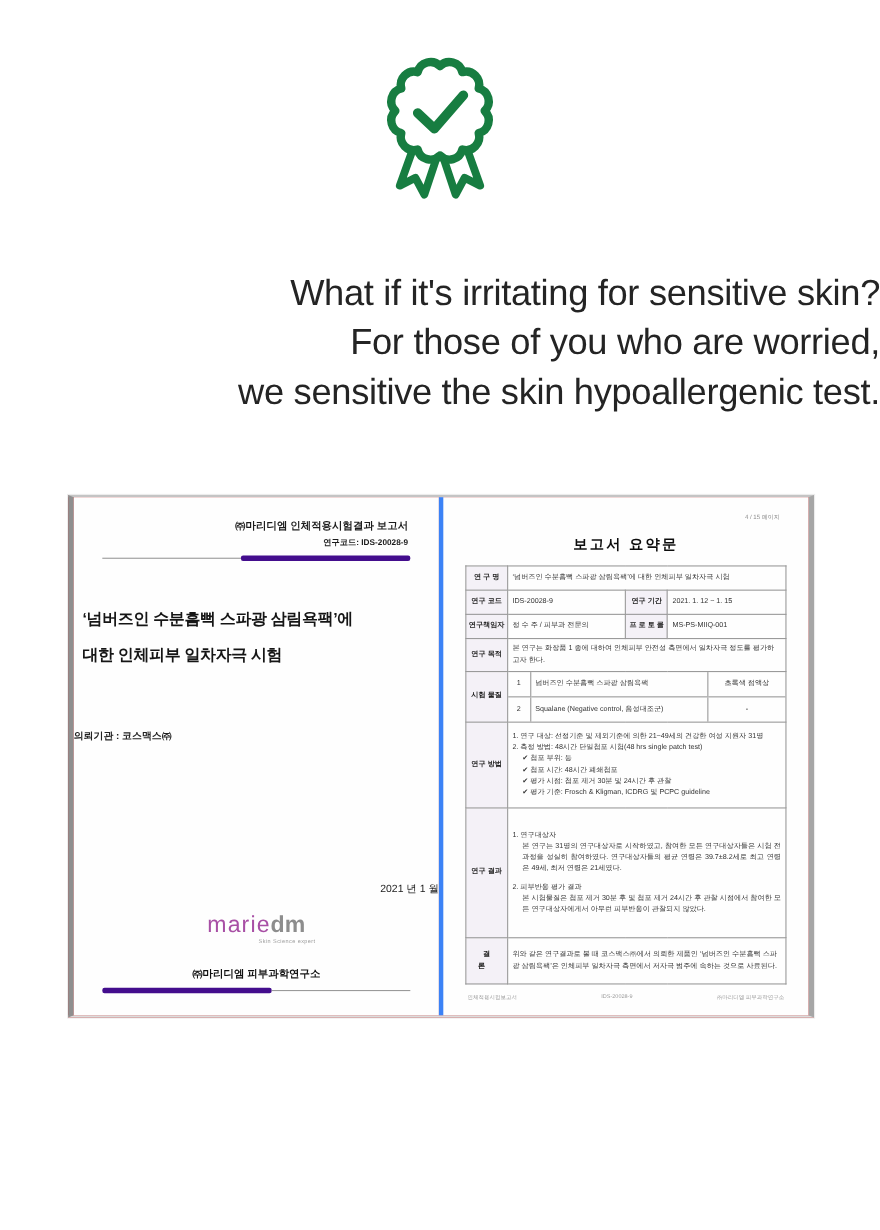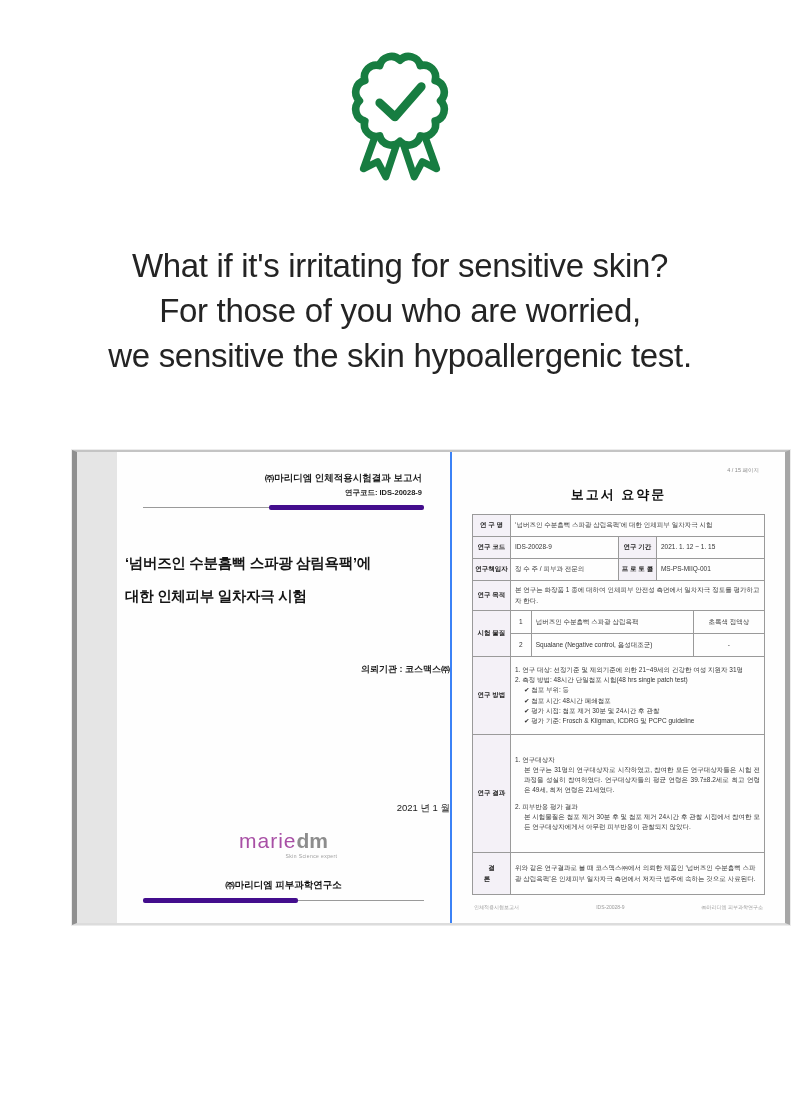--- a/index.html
+++ b/index.html
@@ -10,49 +10,49 @@
     color:#222;
   }
 
   
   .badge-wrap { position:absolute; top:48px; left:0; width:100%;
     display:flex; justify-content:center; }
   .badge-wrap svg { display:block; }
 
   
   .headline { position:absolute; top:243px; left:0; width:100%;
-    text-align:center; font-size:33px; font-weight:300; color:#242424;
+    text-align:right; font-size:33px; font-weight:300; color:#242424;
     line-height:45px; letter-spacing:-0.3px; }
 
   
-  .spread { position:absolute; left:72px; top:450px; width:668px; height:471px;
-    display:flex; background:#e5e5e5;
+  .spread { position:absolute; left:62px; top:450px; width:668px; height:471px;
+    display:flex; background:#b91c1c;
     border-left:5px solid #8f8f8f; border-right:5px solid #a6a6a6;
     border-top:2px solid #c4c4c4; border-bottom:2px solid #dcdcdc;
-    box-shadow:0 0 0 1px #ececec;padding-left:40px; }
+    box-shadow:0 0 0 1px #ececec; }
   .page { position:relative; width:50%; height:100%; background:#fefefe; }
-  .page.right { border-left:2px solid #3b82f6; }
+  .page.right { border-left:4px solid #3b82f6; }
 
   
   .cov-header { position:absolute; top:20px; right:28px; text-align:right; }
   .cov-header .t1 { font-size:9.5px; font-weight:bold; color:#1c1c1c; }
   .cov-header .t2 { font-size:7.5px; font-weight:bold; color:#1c1c1c; margin-top:3px; }
   .rule { display:flex; align-items:center; height:5px; }
   .rule .gray { height:1px; background:#9a9a9a; }
   .rule .purple { height:5px; background:#430d8d; border-radius:2px; }
   .cov-rule-top { position:absolute; top:53px; left:26px; right:26px; }
   .cov-rule-top .gray { flex:0 0 45%; }
   .cov-rule-top .purple { flex:1; }
   .cov-rule-bottom { position:absolute; bottom:20px; left:26px; right:26px; }
   .cov-rule-bottom .purple { flex:0 0 55%; }
   .cov-rule-bottom .gray { flex:1; }
   .cov-title { position:absolute; top:95px; left:8px; right:8px; text-align:left;
     font-size:14.5px; font-weight:bold; color:#151515; line-height:2.3;
     letter-spacing:-0.3px; }
-  .cov-client { position:absolute; top:211px; width:100%; text-align:right;
+  .cov-client { position:absolute; top:211px; width:100%; text-align:left;
     font-size:9px; font-weight:bold; color:#222; }
   .cov-date { position:absolute; top:350px; width:100%; text-align:right;
     font-size:9.5px; font-weight:normal; color:#1a1a1a; }
   .cov-logo { position:absolute; top:378px; width:100%; text-align:center; line-height:1; }
   .cov-logo .marie { font-size:21px; font-weight:normal; color:#a84fa5; letter-spacing:1px; }
   .cov-logo .dm { font-size:21px; font-weight:bold; color:#8d8d8d; }
   .cov-logo .tagline { font-size:5px; color:#9b9b9b; margin-top:3px; padding-left:56px;
     letter-spacing:0.4px; }
   .cov-inst { position:absolute; top:427px; width:100%; text-align:center;
     font-size:9.5px; font-weight:bold; color:#111; }

